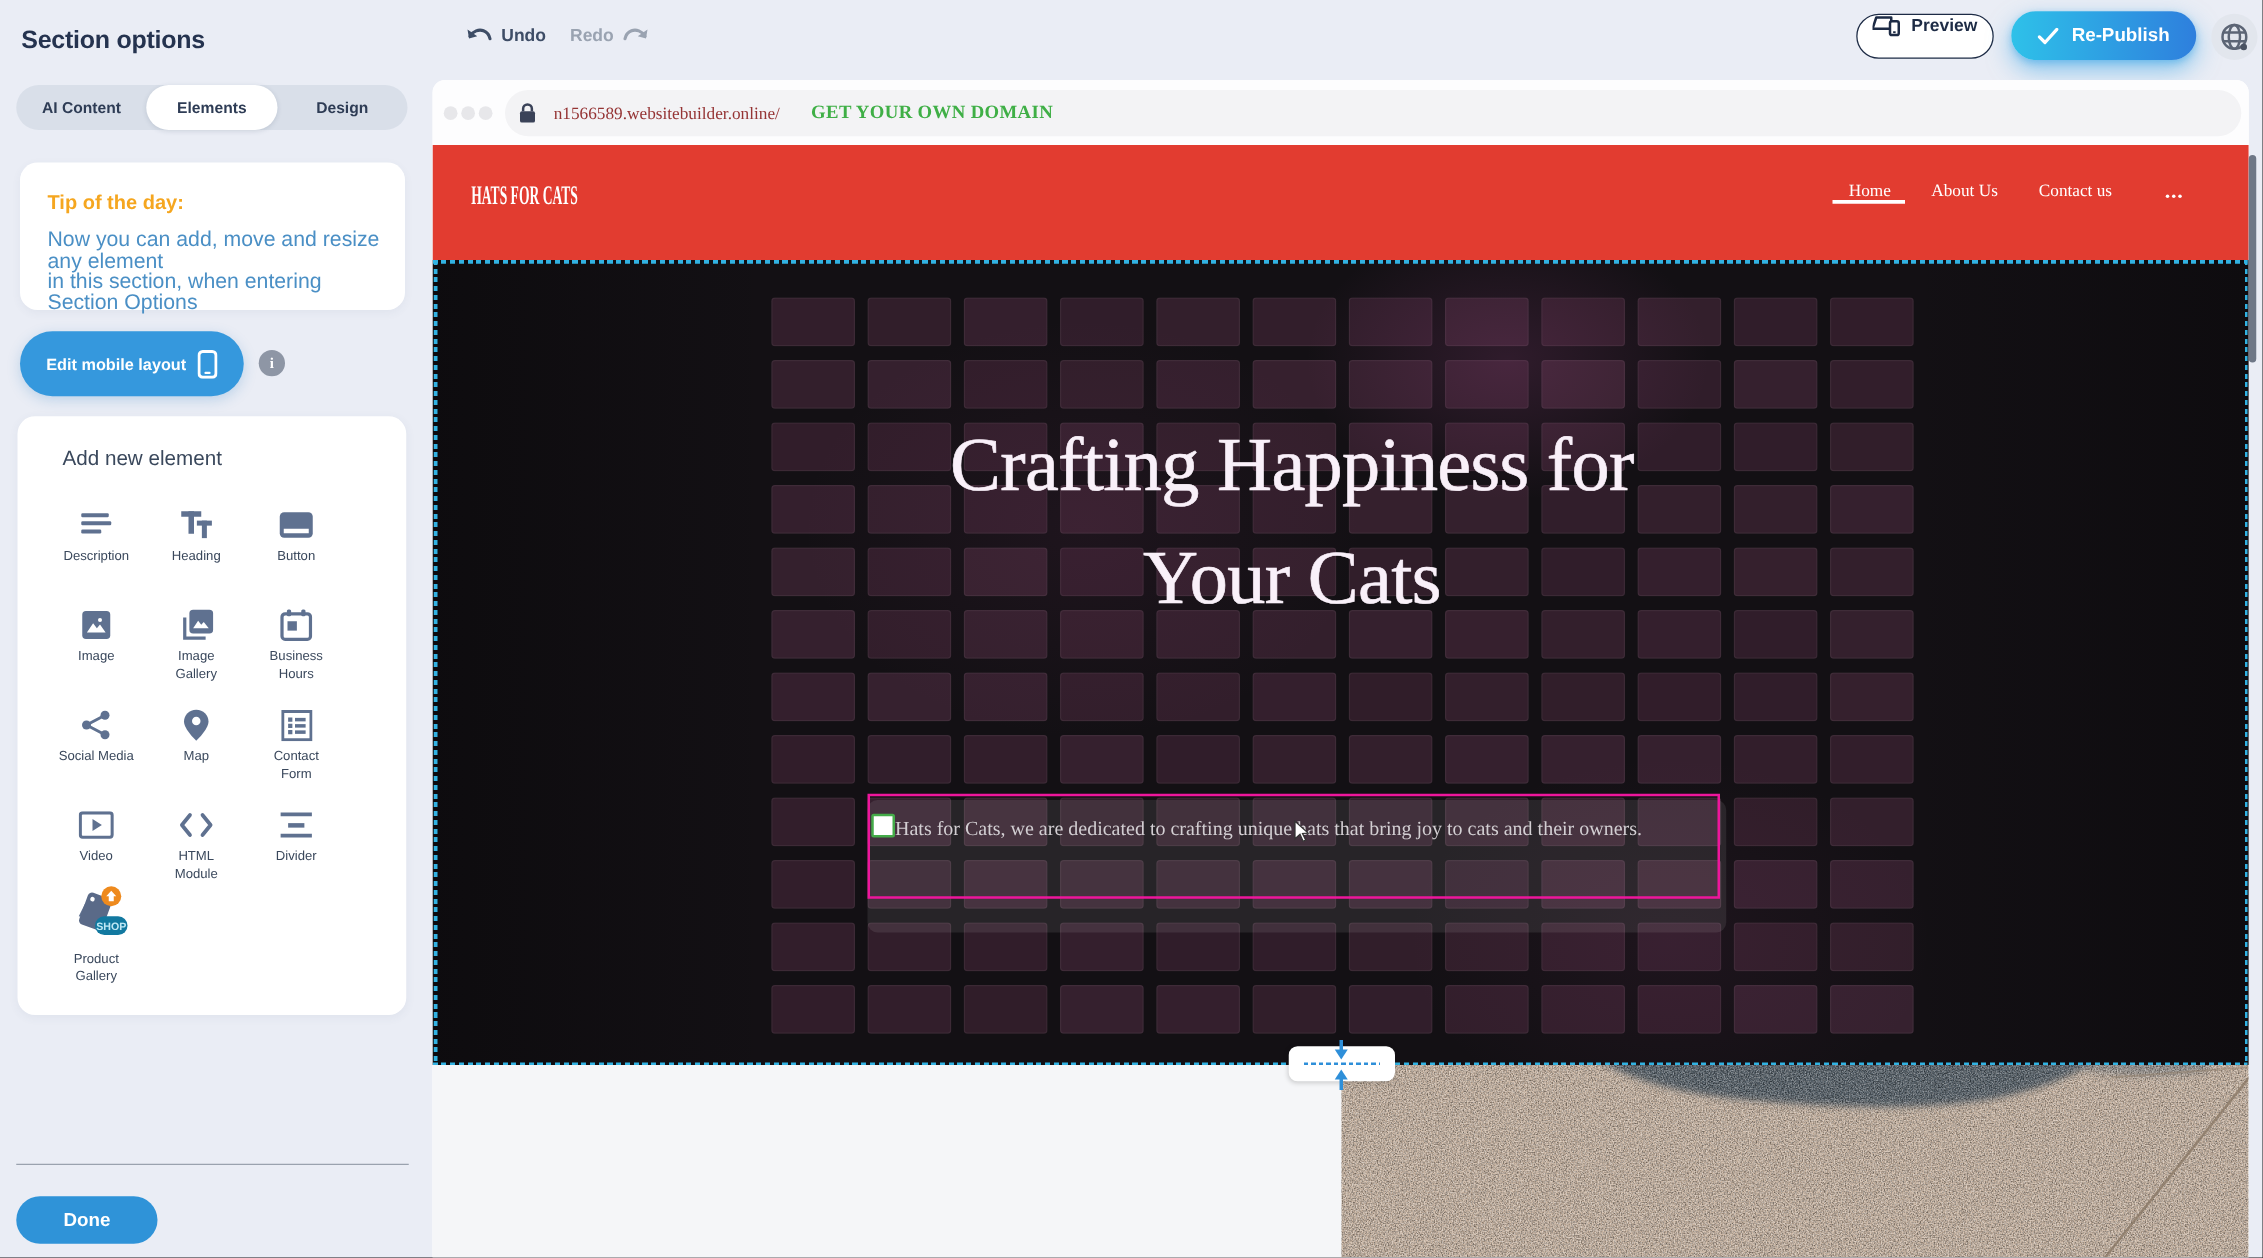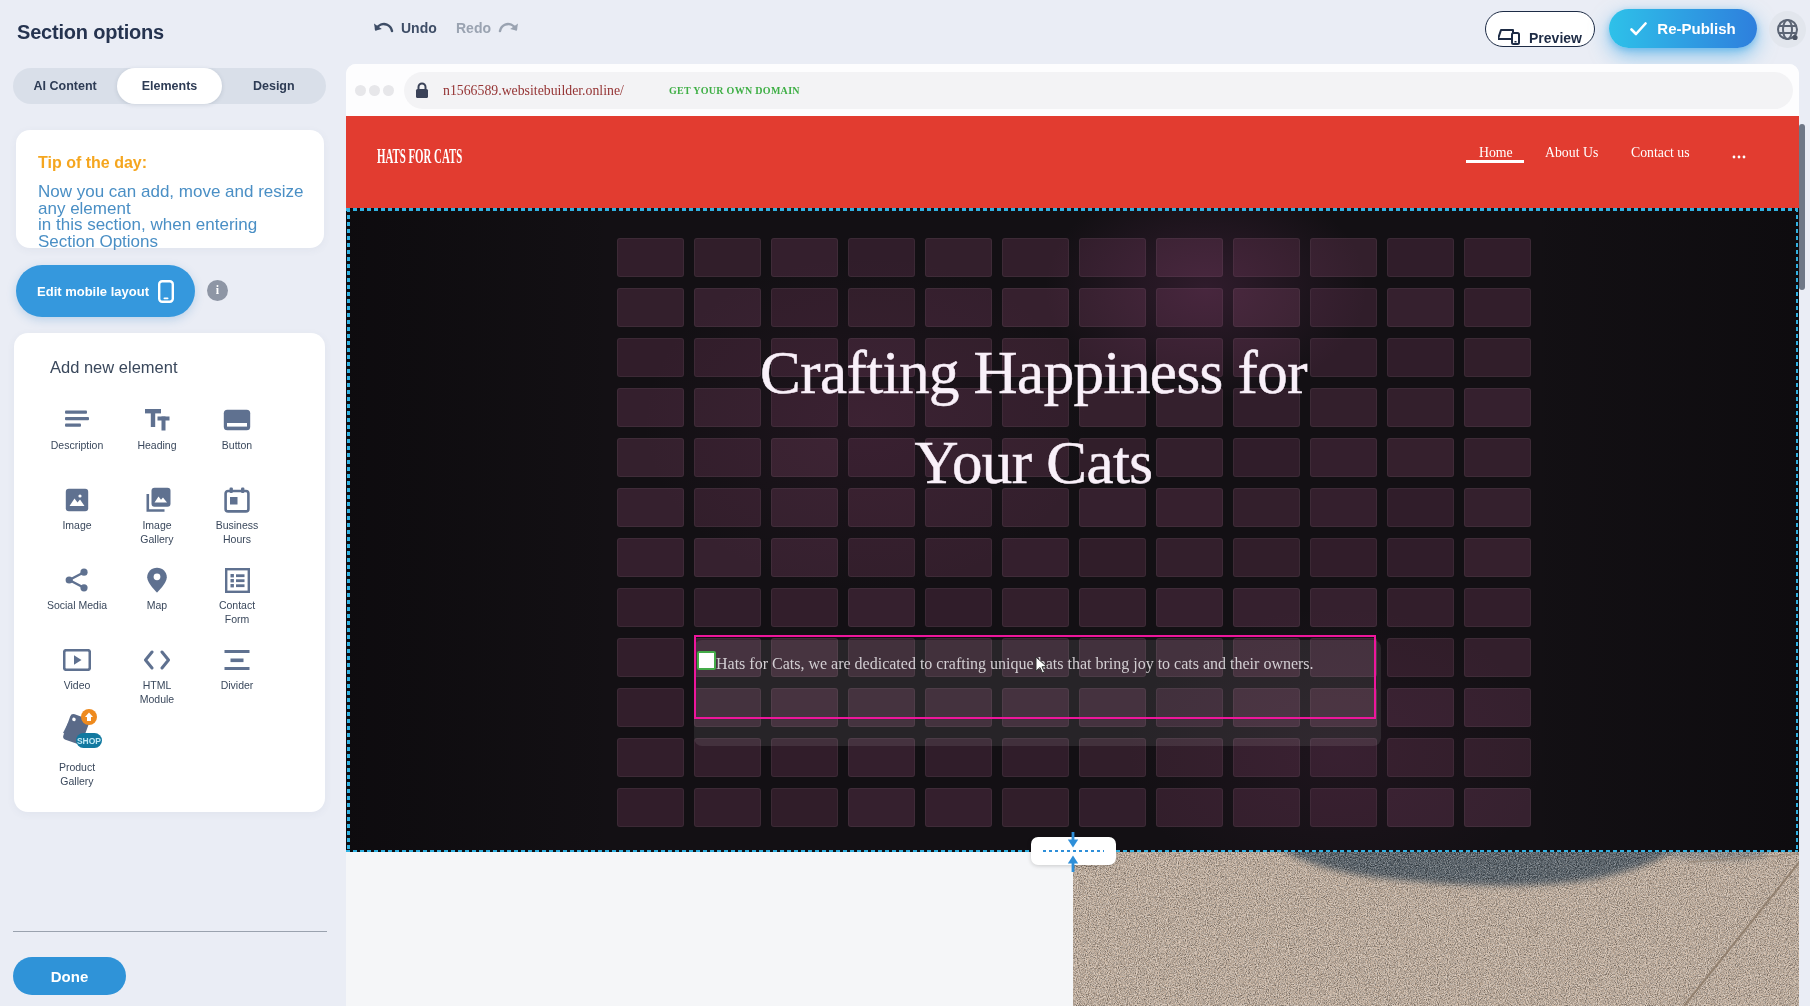--- a/index.html
+++ b/index.html
@@ -3,21 +3,21 @@
 <meta charset="utf-8">
 <style>
 * { margin:0; padding:0; box-sizing:border-box; }
 html,body { width:1810px; height:1006px; overflow:hidden; font-family:"Liberation Sans", sans-serif; }
 body { background:#eaedf5; position:relative; }
 
 
 .sec-title { position:absolute; left:17px; top:21px; font-size:20px; font-weight:bold; color:#25334f; letter-spacing:-0.2px; }
 .undo-wrap { position:absolute; left:372px; top:20px; display:flex; align-items:center; color:#3e4d66; font-weight:bold; font-size:14px; }
 .redo-wrap { position:absolute; left:456px; top:20px; display:flex; align-items:center; color:#9aa3b1; font-weight:bold; font-size:14px; }
-.pv-btn { position:absolute; left:1485px; top:11px; width:110px; height:36px; border:1.6px solid #1d2b45; border-radius:18px; background:#fff; display:flex; align-items:flex-end; justify-content:center; gap:7px; color:#1d2b45; font-weight:bold; font-size:14px; }
+.pv-btn { position:absolute; left:1485px; top:11px; width:110px; height:36px; border:1.6px solid #1d2b45; border-radius:18px; background:#fff; display:flex; align-items:flex-start; justify-content:center; gap:7px; color:#1d2b45; font-weight:bold; font-size:14px; }
 .rp-btn { position:absolute; left:1609px; top:9px; width:148px; height:39px; border-radius:20px; background:linear-gradient(90deg,#2ec1e9,#2e7fdd); box-shadow:0 8px 20px rgba(46,160,230,.55), 0 2px 6px rgba(46,160,230,.4); display:flex; align-items:center; justify-content:center; gap:10px; color:#fff; font-weight:bold; font-size:15px; }
 .globe { position:absolute; left:1769px; top:11px; width:37px; height:37px; border-radius:50%; background:#e2e6ed; display:flex; align-items:center; justify-content:center; }
 
 
 .tabs { position:absolute; left:13px; top:68px; width:313px; height:36px; background:#d9dfe9; border-radius:18px; display:flex; align-items:center; }
 .tab { flex:1; text-align:center; font-size:12.5px; font-weight:bold; color:#2e3c55; }
 .tab.active { background:#fff; border-radius:18px; height:36px; line-height:36px; box-shadow:0 1px 4px rgba(40,60,90,.15); }
 .tip-card { position:absolute; left:16px; top:130px; width:308px; height:118px; background:#fff; border-radius:14px; box-shadow:0 2px 8px rgba(60,80,120,.06); }
 .tip-title { position:absolute; left:22px; top:24px; color:#f5a61f; font-weight:bold; font-size:16px; }
 .tip-body { position:absolute; left:22px; top:54px; width:280px; color:#4a8fc5; font-size:17px; line-height:16.5px; }
@@ -29,21 +29,21 @@
 .el .ibox { height:30px; display:flex; align-items:center; justify-content:center; margin-bottom:4px; }
 .el .lbl { font-size:10.5px; color:#3a485c; line-height:13.5px; }
 .sep { position:absolute; left:13px; top:931px; width:314px; height:1px; background:#9aa2ae; }
 .done-btn { position:absolute; left:13px; top:957px; width:113px; height:38px; background:#2f93d8; border-radius:19px; color:#fff; font-weight:bold; font-size:15px; display:flex; align-items:center; justify-content:center; }
 
 
 .canvas { position:absolute; left:346px; top:64px; width:1453px; height:942px; background:#fff; border-radius:10px 10px 0 0; overflow:hidden;font-family:Liberation Serif, serif; }
 .chrome { position:absolute; left:0; top:0; width:1453px; height:52px; background:#fdfdfe; }
 .urlpill { position:absolute; left:58px; top:8px; width:1389px; height:37px; background:#f3f3f5; border-radius:19px; display:flex; align-items:center; }
 .urltxt { color:#953434; font-size:13.8px; margin-left:14px; }
-.greentxt { color:#3faf46; font-size:10px; font-weight:bold; margin-left:45px; letter-spacing:0.3px; }
+.greentxt { color:#3faf46; font-size:15px; font-weight:bold; margin-left:25px; letter-spacing:0.3px; }
 
 .sitehdr { position:absolute; left:0; top:52px; width:1453px; height:92px; background:#e23c30;text-align:center; }
 .logo { position:absolute; left:31px; top:28px; color:#fff; font-weight:bold; font-size:21.5px; transform:scaleX(0.505); transform-origin:left center; white-space:nowrap; }
 .nav { position:absolute; left:0; top:29px; width:1453px; height:20px; color:#fff; font-size:13.8px; }
 .nav span { position:absolute; }
 .nav-ul { position:absolute; left:1120px; top:44px; width:58px; height:2.5px; background:#fff; }
 
 .hero { position:absolute; left:0; top:144px; width:1453px; height:644px; background:#131014; overflow:hidden; }
 .gc { position:absolute; width:67px; height:39px; border-radius:3px; border:1px solid rgba(255,255,255,0.055); }
 .glow { position:absolute; left:0; top:0; width:100%; height:100%; pointer-events:none;

